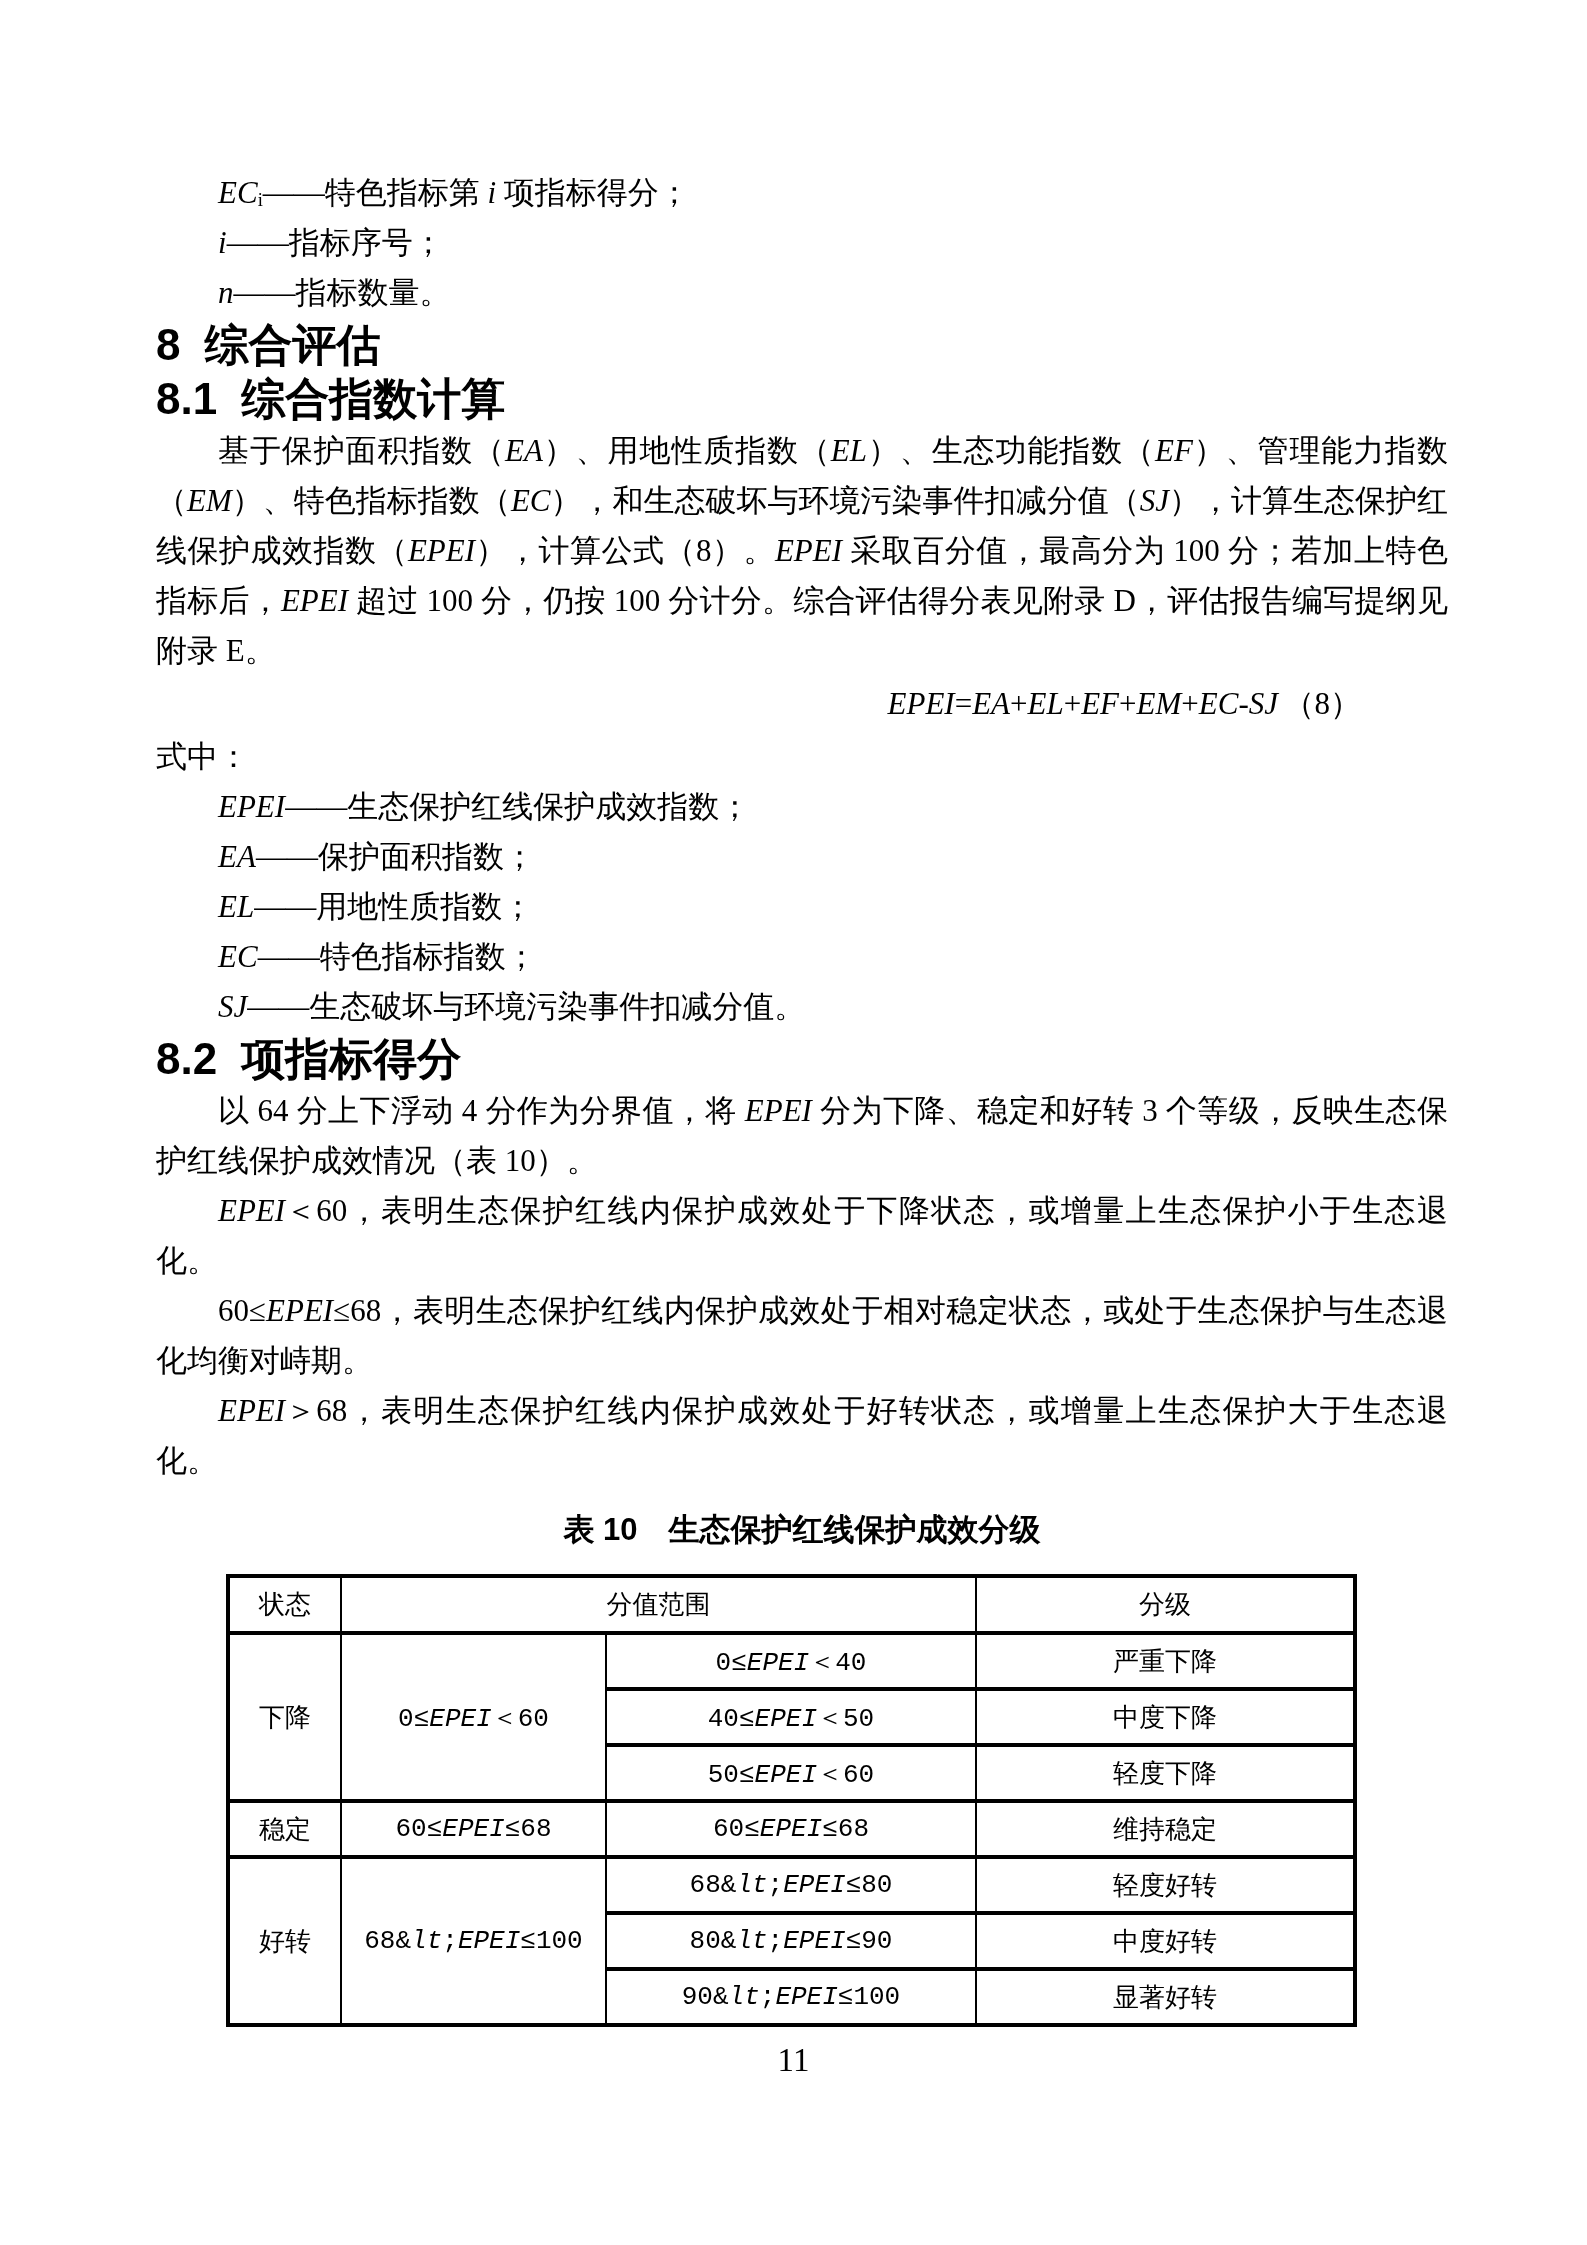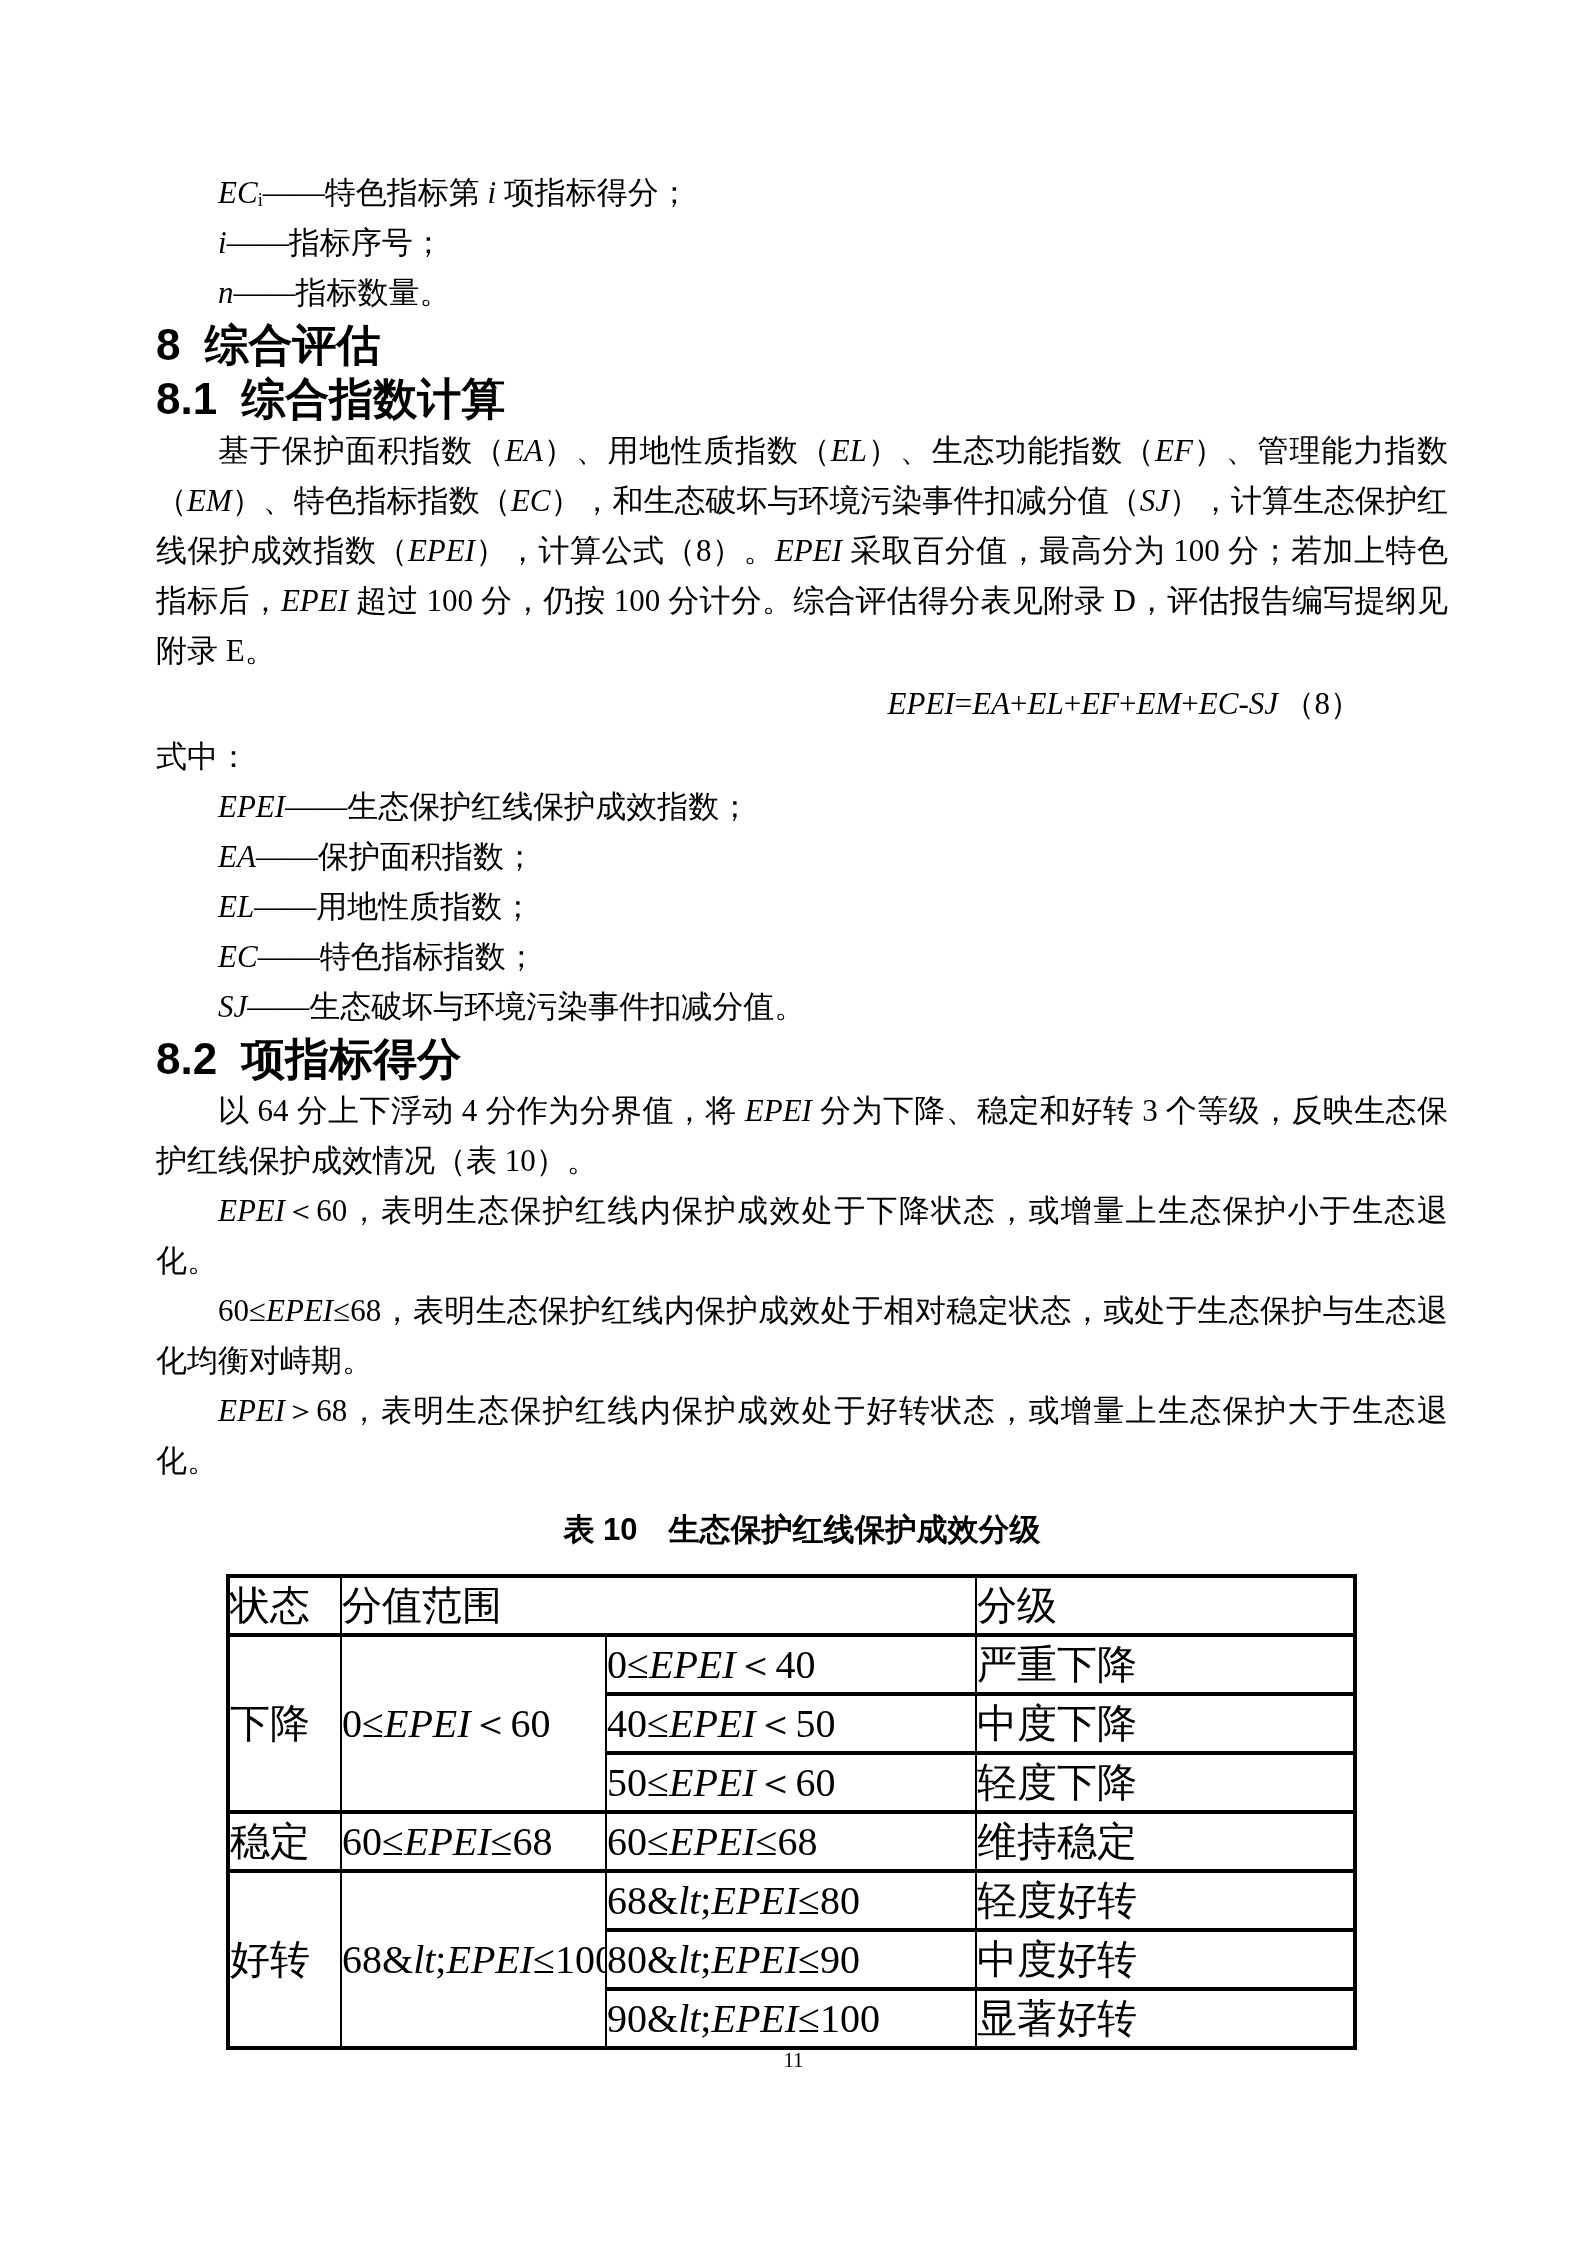--- a/index.html
+++ b/index.html
@@ -53,32 +53,34 @@
     border-collapse:collapse;
     table-layout:fixed;
     width:1127px;
     margin-left:70px;
     border:4px solid #000;
   }
   table.grade td{
     border:2px solid #000;
     border-top-width:4px;
     border-bottom-width:4px;
+    text-align:center;
     vertical-align:middle;
-    font-size:40px;
+    font-size:26px;
     height:52px;
     padding:0;
     overflow:hidden;
+    font-family:Liberation Mono, monospace;
   }
   table.grade tr.hdr td{height:53px;}
   .page-number{
     position:absolute;
     top:2042px;left:0;width:100%;
     text-align:center;
-    font-size:21px;
+    font-size:33px;
     line-height:36px;
   }
   i{font-style:italic;}
 </style>
 </head>
 <body>
 
 <div class="page">
   <div class="content">
 

